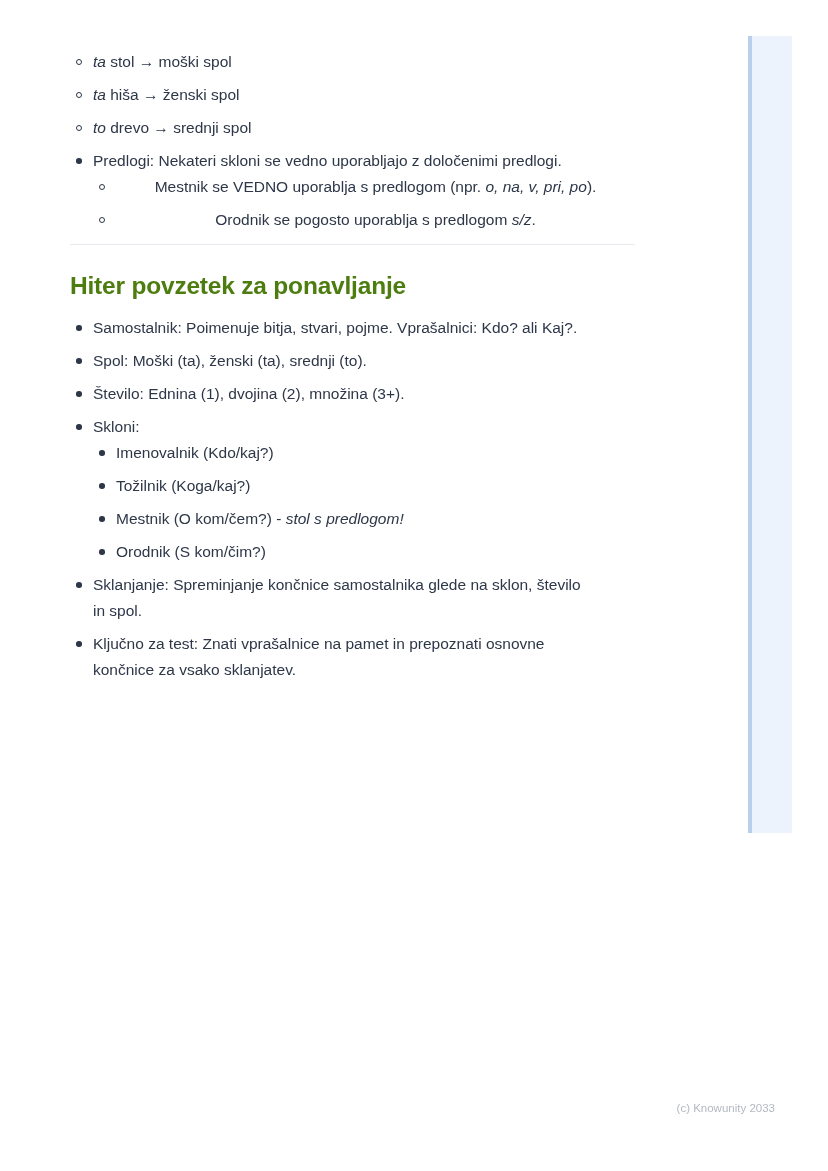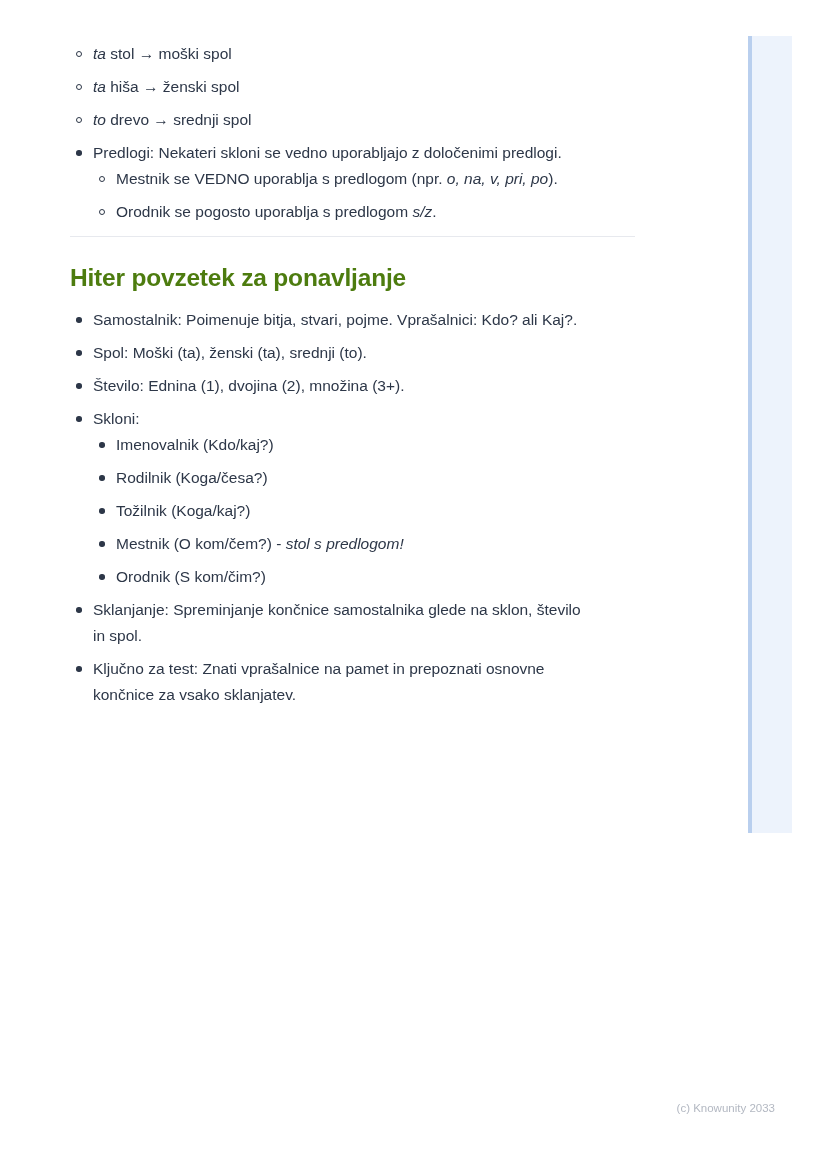--- a/index.html
+++ b/index.html
@@ -10,21 +10,21 @@
     font-family: "Liberation Sans", sans-serif;
     font-size: 15.5px;
     line-height: 26px;
     color: #2d3748;
     position: relative;
     overflow: hidden;
   }
   .content {
     position: absolute;
     left: 70px;
-    top: 41px;
+    top: 49px;
     width: 565px;
   }
   ul.list { list-style: none; margin: 0; padding: 0; }
   ul.list > li {
     position: relative;
     padding-left: 23px;
     margin-bottom: 7px;
   }
   .marker {
     position: absolute;
@@ -39,21 +39,21 @@
   }
   .marker.ring {
     left: 6px; top: 9.5px;
     width: 4px; height: 4px;
     border: 1.5px solid #2d3748;
     border-radius: 50%;
     background: transparent;
   }
   .top-circle-list { margin-left: 26px; }
   .predlogi-list { margin-top: 10px; }
-  .sub-circle { margin-left: 26px; margin-top: 15px; }
+  .sub-circle { margin-left: 26px; margin-top: 15px; text-align: center; }
   .sub-disc { margin-left: 21px; margin-top: 0; }
   hr.divider {
     border: none;
     border-top: 1px solid #e7e9ee;
     margin: 11px 0 0 0;
   }
   h2.heading {
     color: #4d7c0f;
     font-size: 24.5px;
     line-height: 31px;
@@ -139,24 +139,20 @@
       <li>
         <span class="marker dot"></span>
         <span class="b">Skloni</span><span>:</span>
         <ul class="list sub-disc">
           <li>
             <span class="marker dot"></span>
             <span>Imenovalnik (Kdo/kaj?)</span><span class="i"></span>
           </li>
           <li>
             <span class="marker dot"></span>
-            <span>Rodilnik (Koga/česa?)</span><span class="i"></span>
-          </li>
-          <li>
-            <span class="marker dot"></span>
             <span>Tožilnik (Koga/kaj?)</span><span class="i"></span>
           </li>
           <li>
             <span class="marker dot"></span>
             <span>Mestnik (O kom/čem?) - </span><span class="i">stol s predlogom!</span>
           </li>
           <li>
             <span class="marker dot"></span>
             <span>Orodnik (S kom/čim?)</span><span class="i"></span>
           </li>

